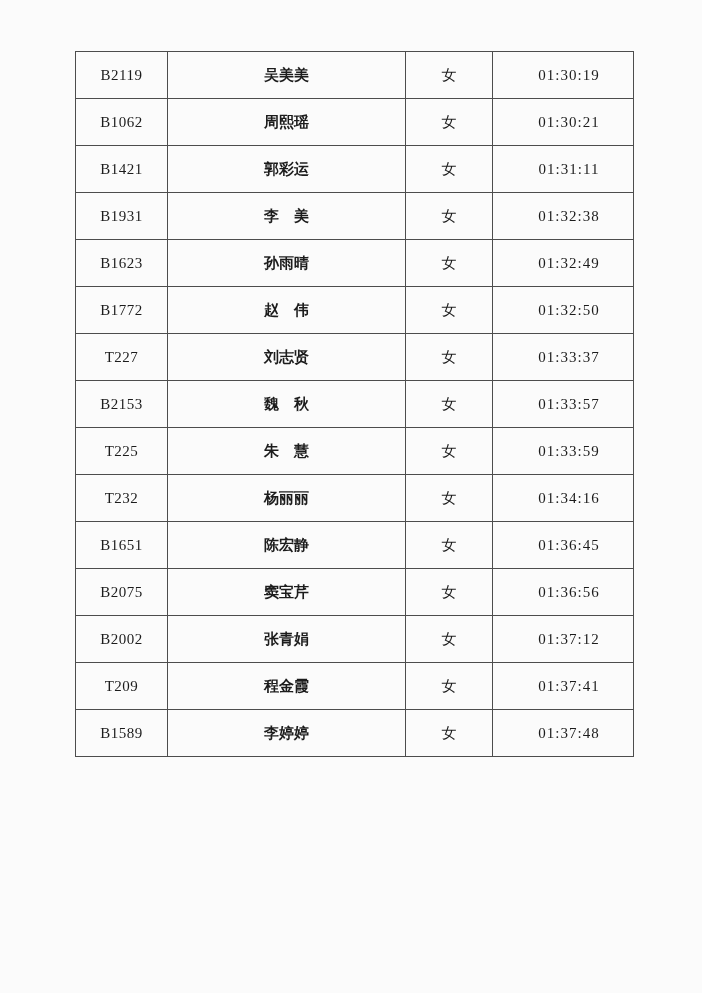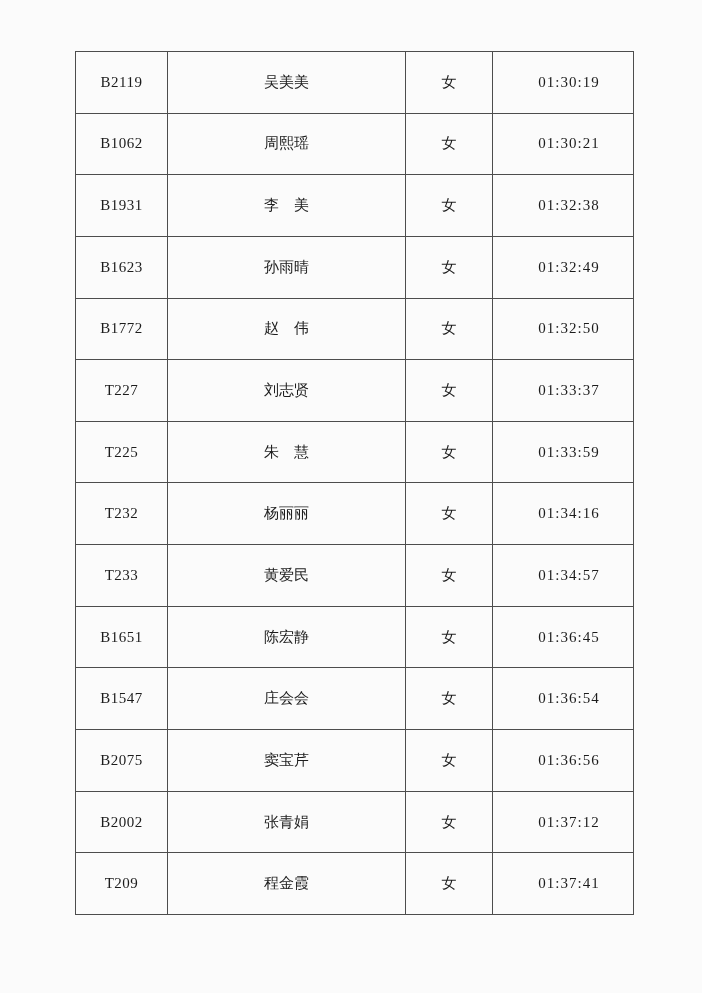--- a/index.html
+++ b/index.html
@@ -14,56 +14,62 @@
     width: 702px;
     height: 993px;
     background: #fbfbfb;
     overflow: hidden;
   }
   table.results-table {
     position: absolute;
     left: 75px;
     top: 51px;
     width: 558px;
-    height: 864px;
+    height: 706px;
     border-collapse: collapse;
     table-layout: fixed;
     border-radius: 23px;
   }
   table.results-table td {
     border: 1px solid #4d4d4d;
     text-align: center;
     vertical-align: middle;
     font-size: 15px;
     color: #1c1c1c;
     white-space: pre;
     overflow: hidden;
   }
   td.col-bib  { width: 92px;  letter-spacing: 0.5px; }
-  td.col-name { width: 238px; }
+  td.col-name { width: 238px; font-weight: bold; }
   td.col-gender { width: 87px; }
   td.col-time { width: 141px; letter-spacing: 1px; padding-left: 12px; }
 </style>
 </head>
 <body>
 
 <div class="page">
   <table class="results-table">
     <tbody>
         <tr>
     <td class="col-bib">B2119</td>
     <td class="col-name">吴美美</td>
     <td class="col-gender">女</td>
     <td class="col-time">01:30:19</td>
   </tr>
         <tr>
     <td class="col-bib">B1062</td>
     <td class="col-name">周熙瑶</td>
     <td class="col-gender">女</td>
     <td class="col-time">01:30:21</td>
+  </tr>
+        <tr>
+    <td class="col-bib">B1421</td>
+    <td class="col-name">郭彩运</td>
+    <td class="col-gender">女</td>
+    <td class="col-time">01:31:11</td>
   </tr>
         <tr>
     <td class="col-bib">B1931</td>
     <td class="col-name">李　美</td>
     <td class="col-gender">女</td>
     <td class="col-time">01:32:38</td>
   </tr>
         <tr>
     <td class="col-bib">B1623</td>
     <td class="col-name">孙雨晴</td>
@@ -76,62 +82,62 @@
     <td class="col-gender">女</td>
     <td class="col-time">01:32:50</td>
   </tr>
         <tr>
     <td class="col-bib">T227</td>
     <td class="col-name">刘志贤</td>
     <td class="col-gender">女</td>
     <td class="col-time">01:33:37</td>
   </tr>
         <tr>
+    <td class="col-bib">B2153</td>
+    <td class="col-name">魏　秋</td>
+    <td class="col-gender">女</td>
+    <td class="col-time">01:33:57</td>
+  </tr>
+        <tr>
     <td class="col-bib">T225</td>
     <td class="col-name">朱　慧</td>
     <td class="col-gender">女</td>
     <td class="col-time">01:33:59</td>
   </tr>
         <tr>
     <td class="col-bib">T232</td>
     <td class="col-name">杨丽丽</td>
     <td class="col-gender">女</td>
     <td class="col-time">01:34:16</td>
   </tr>
         <tr>
-    <td class="col-bib">T233</td>
-    <td class="col-name">黄爱民</td>
-    <td class="col-gender">女</td>
-    <td class="col-time">01:34:57</td>
-  </tr>
-        <tr>
     <td class="col-bib">B1651</td>
     <td class="col-name">陈宏静</td>
     <td class="col-gender">女</td>
     <td class="col-time">01:36:45</td>
-  </tr>
-        <tr>
-    <td class="col-bib">B1547</td>
-    <td class="col-name">庄会会</td>
-    <td class="col-gender">女</td>
-    <td class="col-time">01:36:54</td>
   </tr>
         <tr>
     <td class="col-bib">B2075</td>
     <td class="col-name">窦宝芹</td>
     <td class="col-gender">女</td>
     <td class="col-time">01:36:56</td>
   </tr>
         <tr>
     <td class="col-bib">B2002</td>
     <td class="col-name">张青娟</td>
     <td class="col-gender">女</td>
     <td class="col-time">01:37:12</td>
   </tr>
         <tr>
     <td class="col-bib">T209</td>
     <td class="col-name">程金霞</td>
     <td class="col-gender">女</td>
     <td class="col-time">01:37:41</td>
   </tr>
+        <tr>
+    <td class="col-bib">B1589</td>
+    <td class="col-name">李婷婷</td>
+    <td class="col-gender">女</td>
+    <td class="col-time">01:37:48</td>
+  </tr>
       </tbody>
   </table>
 </div>
 
 </body></html>

